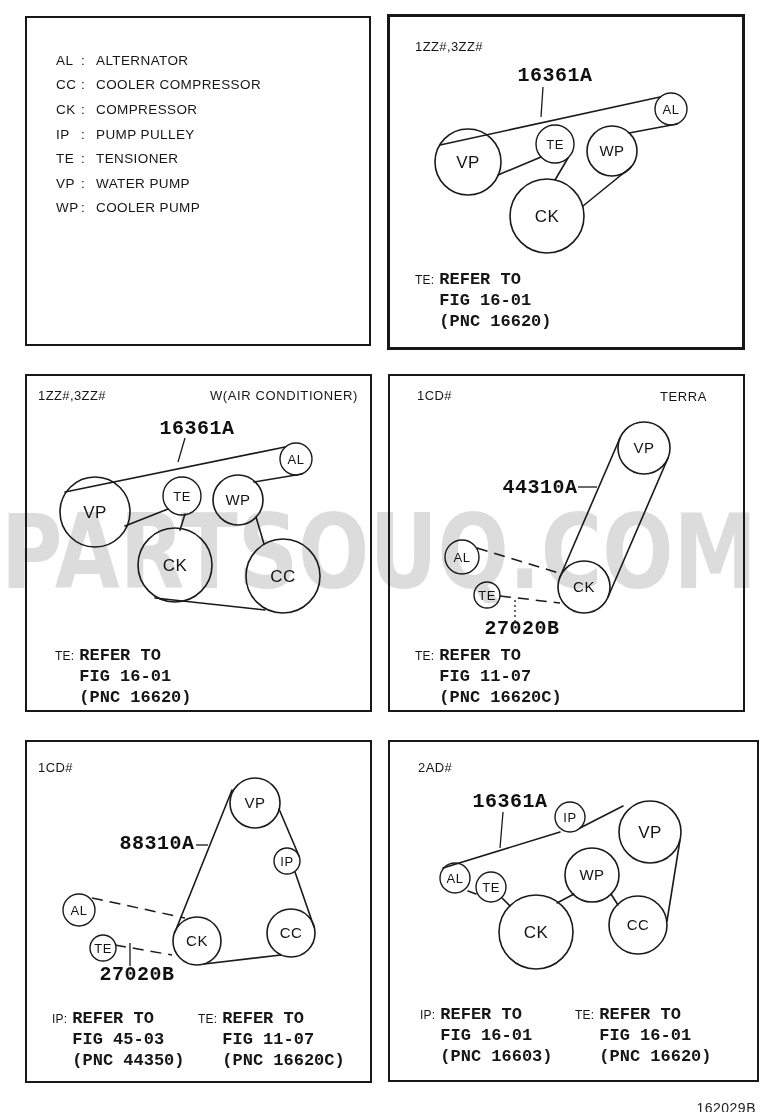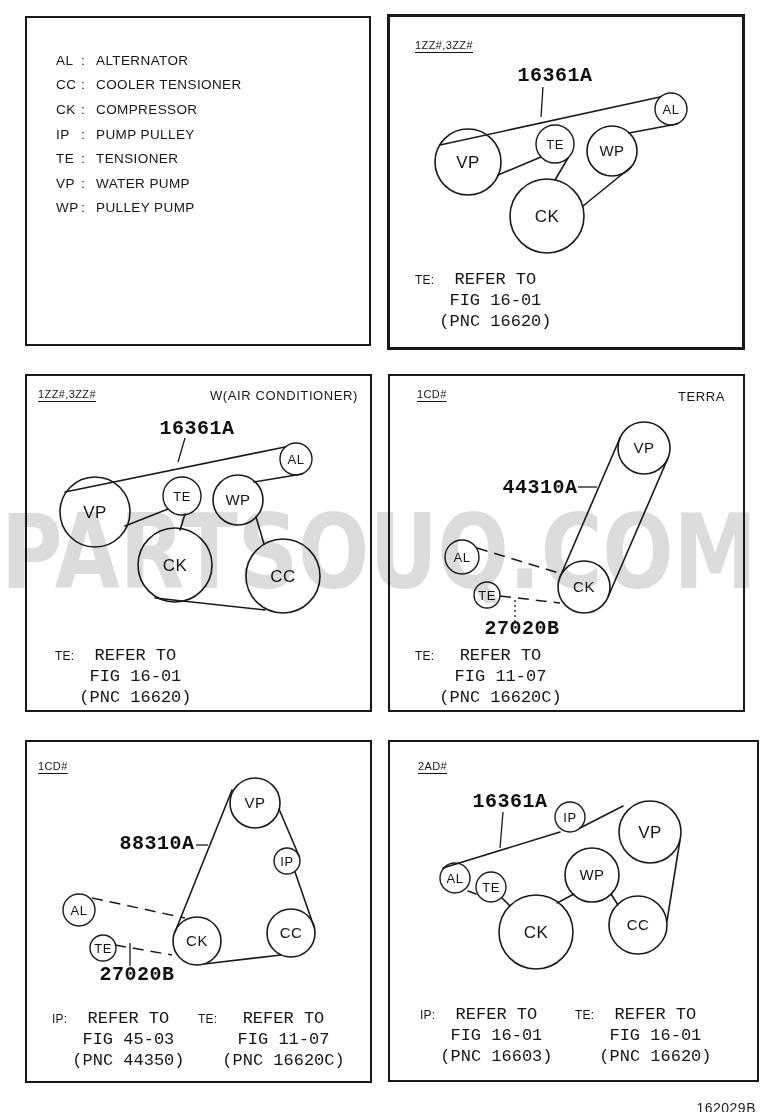--- a/index.html
+++ b/index.html
@@ -4,31 +4,31 @@
 <style>
   html,body{margin:0;padding:0;}
   body{
     width:760px;height:1112px;position:relative;background:#ffffff;
     font-family:"Liberation Sans",sans-serif;color:#161616;overflow:hidden;
   }
   .watermark-wrap{position:absolute;left:0;top:500px;width:760px;height:115px;z-index:1;}
   .panel{position:absolute;border:2px solid #181818;background:transparent;z-index:2;box-sizing:border-box;}
   .panel.thick{border-width:3px;}
   .panel > svg{position:absolute;left:0;top:0;}
-  .hdr{position:absolute;font-size:11px;letter-spacing:.4px;white-space:nowrap;
-       text-decoration:underline;text-underline-offset:3px;}
+  .hdr{position:absolute;font-size:13px;letter-spacing:.4px;white-space:nowrap;
+       text-underline-offset:3px;}
   .corner{position:absolute;font-size:13px;letter-spacing:.6px;white-space:nowrap;}
   .legend-list{position:absolute;left:29px;top:30px;}
   .legend-row{display:flex;height:24.6px;align-items:center;font-size:13.5px;letter-spacing:.4px;}
   .legend-abbr{width:25px;}
   .legend-colon{width:15px;}
   .note{position:absolute;display:flex;gap:5px;z-index:3;}
   .np{font-size:12px;margin-top:4px;letter-spacing:.2px;}
   .nl{display:flex;flex-direction:column;}
-  .nl .l{font-family:"Liberation Mono",monospace;font-weight:normal;font-size:17px;line-height:21px;white-space:nowrap;text-align:center;}
+  .nl .l{font-family:"Liberation Mono",monospace;font-weight:bold;font-size:17px;line-height:21px;white-space:nowrap;}
   .nl .l.pnc{font-size:17px;}
   .footer-code{position:absolute;top:1088px;left:0;width:756px;text-align:right;
                font-size:14px;letter-spacing:.5px;color:#222;z-index:2;margin-top:12px;}
   svg text.pul{font-family:"Liberation Sans",sans-serif;fill:#141414;text-anchor:middle;letter-spacing:.5px;}
   svg text.pul17{font-size:17px;} svg text.pul15{font-size:15px;} svg text.pul13{font-size:13px;}
   svg text.pn{font-family:"Liberation Mono",monospace;font-weight:bold;font-size:20px;fill:#101010;
               text-anchor:middle;letter-spacing:.5px;}
   svg .belt{stroke:#1a1a1a;stroke-width:1.6;fill:none;stroke-linecap:round;}
   svg .beltd{stroke:#1a1a1a;stroke-width:1.5;fill:none;stroke-dasharray:11 7;}
   svg .leader{stroke:#1a1a1a;stroke-width:1.3;fill:none;}
@@ -48,21 +48,21 @@
 <div class="panel" style="left:25px;top:16px;width:346px;height:330px">
   <div class="legend-list">
     <div class="legend-row">
         <span class="legend-abbr">AL</span>
         <span class="legend-colon">:</span>
         <span>ALTERNATOR</span>
       </div>
     <div class="legend-row">
         <span class="legend-abbr">CC</span>
         <span class="legend-colon">:</span>
-        <span>COOLER TENSIONER</span>
+        <span>COOLER COMPRESSOR</span>
       </div>
     <div class="legend-row">
         <span class="legend-abbr">CK</span>
         <span class="legend-colon">:</span>
         <span>COMPRESSOR</span>
       </div>
     <div class="legend-row">
         <span class="legend-abbr">IP</span>
         <span class="legend-colon">:</span>
         <span>PUMP PULLEY</span>
@@ -73,21 +73,21 @@
         <span>TENSIONER</span>
       </div>
     <div class="legend-row">
         <span class="legend-abbr">VP</span>
         <span class="legend-colon">:</span>
         <span>WATER PUMP</span>
       </div>
     <div class="legend-row">
         <span class="legend-abbr">WP</span>
         <span class="legend-colon">:</span>
-        <span>PULLEY PUMP</span>
+        <span>COOLER PUMP</span>
       </div>
   </div>
 </div>
 
 <div class="panel thick" style="left:387px;top:14px;width:358px;height:336px">
   <div class="hdr" style="left:25px;top:22px">1ZZ#,3ZZ#</div>
   <svg width="352" height="330" viewBox="0 0 352 330">
     <g>
       <line class="belt" x1="50" y1="128" x2="270" y2="80"></line>
       <line class="belt" x1="287" y1="107" x2="239" y2="116"></line>
@@ -150,21 +150,21 @@
     <span class="nl">
       <span class="l">REFER TO</span>
       <span class="l">FIG 16-01</span>
       <span class="l pnc">(PNC 16620)</span>
     </span>
   </div>
 </div>
 
 <div class="panel" style="left:388px;top:374px;width:357px;height:338px">
   <div class="hdr" style="left:27px;top:12px">1CD#</div>
-  <div class="corner" style="right:18px;top:13px">TERRA</div>
+  <div class="corner" style="right:36px;top:13px">TERRA</div>
   <svg width="353" height="334" viewBox="0 0 353 334">
     <g>
       <line class="belt" x1="230" y1="62" x2="170" y2="201"></line>
       <line class="belt" x1="278" y1="82" x2="218" y2="221"></line>
       <line class="beltd" x1="87" y1="172" x2="172" y2="198"></line>
       <line class="beltd" x1="110" y1="220" x2="170" y2="227"></line>
     </g>
     <line class="leader" x1="188" y1="111" x2="207" y2="111"></line>
     <line class="leaderdot" x1="125" y1="224" x2="125" y2="245"></line>
     <text class="pn" x="150" y="117">44310A</text>

